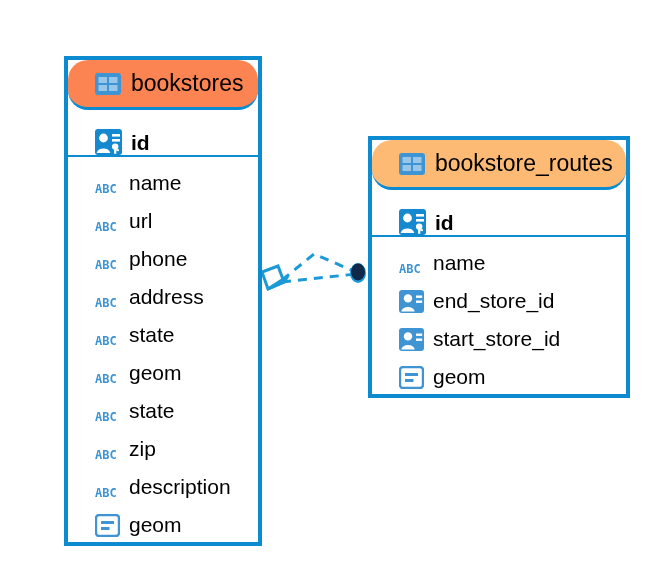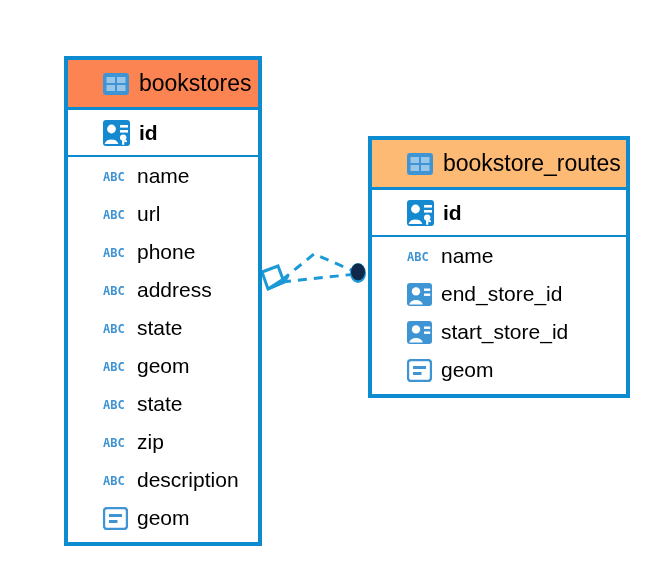--- a/index.html
+++ b/index.html
@@ -37,43 +37,43 @@
     top: 136px;
     width: 262px;
     height: 262px;
   }
 
   .entity-header {
     box-sizing: border-box;
     display: flex;
     align-items: center;
     height: 50px;
-    padding-left: 8px;
     border-bottom: 3px solid #0d8bd1;
+    border-radius: 20px;
   }
   .entity-header.accent-orange { background: #fb8452; }
   .entity-header.accent-gray   { background: #fdba74; }
 
   .entity-title {
     font-size: 23px;
     color: #000000;
     margin-left: 10px;
     white-space: nowrap;
   }
 
   
   .key-section {
     border-bottom: 2px solid #0d8bd1;
   }
 
   .field-row {
     display: flex;
-    align-items: center;
+    align-items: flex-end;
     height: 38px;
-    padding-left: 8px;
+    padding-left: 0;
     box-sizing: border-box;
   }
   .field-row.pk { height: 45px; }
   .field-label {
     font-size: 21px;
     color: #000000;
     margin-left: 9px;
     white-space: nowrap;
   }
   .field-label.bold { font-weight: bold; }

